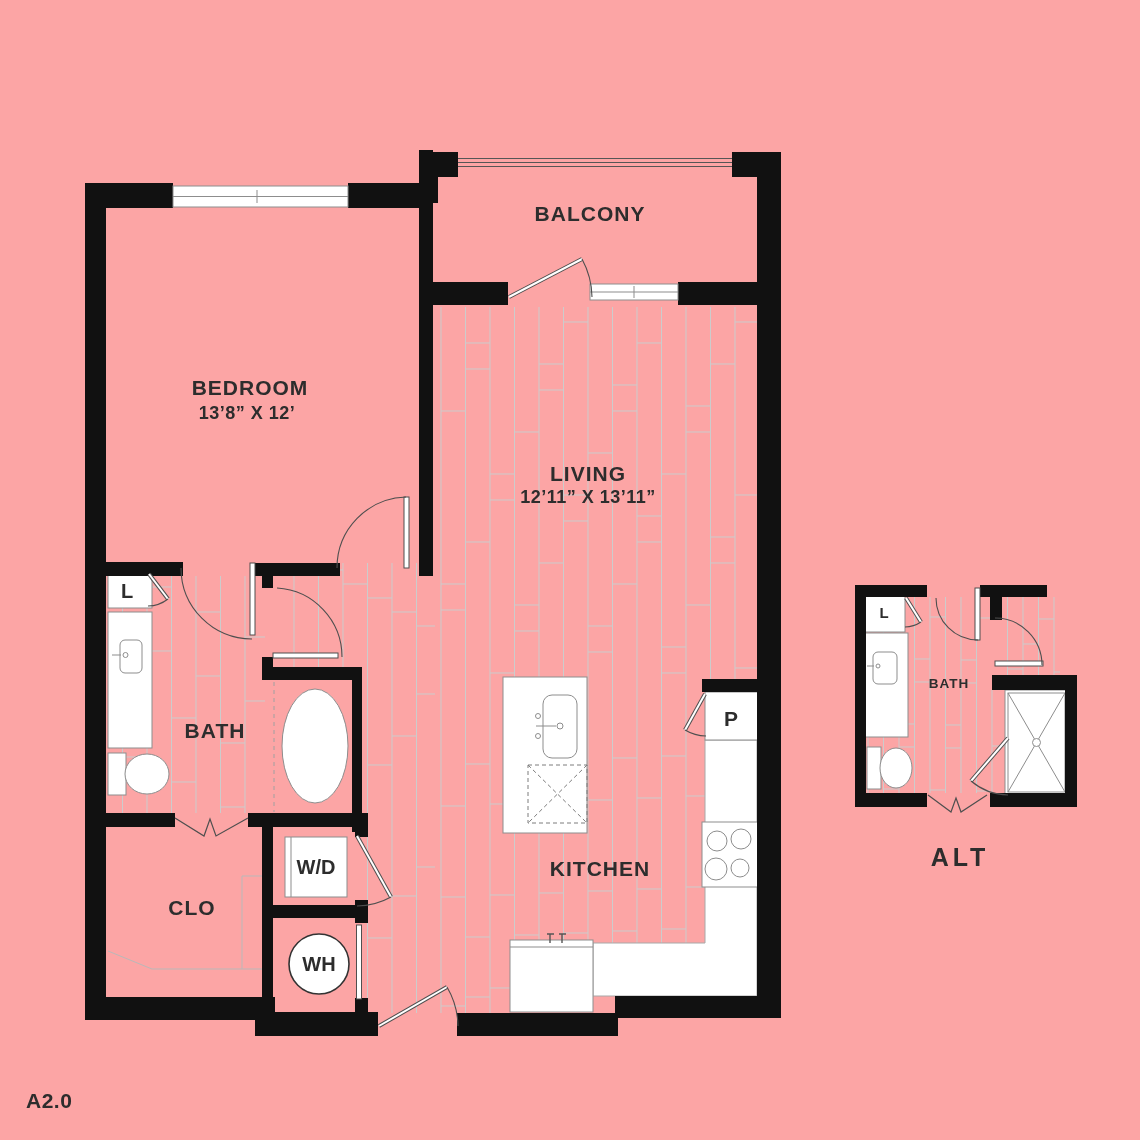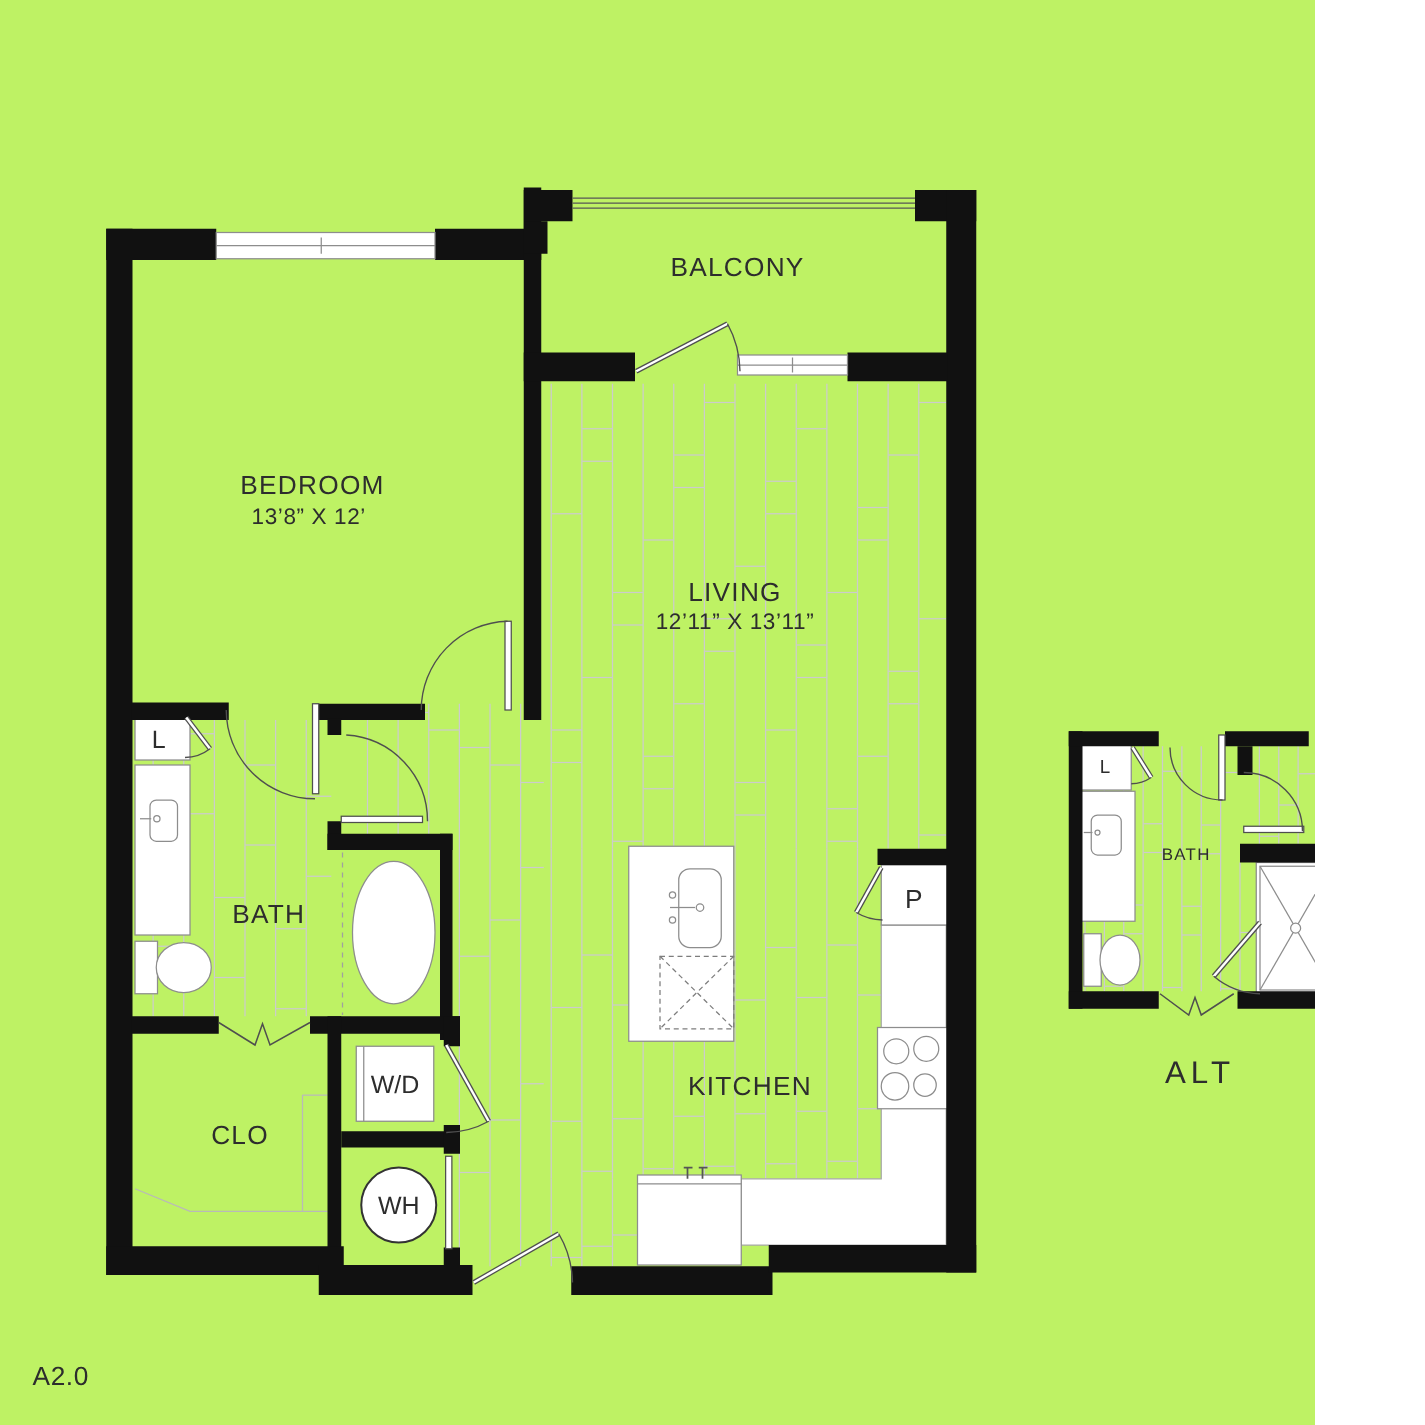--- a/index.html
+++ b/index.html
@@ -1,17 +1,17 @@
 <!DOCTYPE html>
 <html style="--wall: #111111; --fixline: #8d8d8d; --plank: #cccccc; --doorline: #4f4f4f; --text: #2d2d2d;"><head>
 <meta charset="utf-8">
 <style>
   html,body{margin:0;padding:0;background:#ffffff;}
-  #stage{position:relative;width:1052px;height:1140px;background:#bef264;overflow:hidden;
-         font-family:"Liberation Sans", sans-serif;}
+  #stage{position:relative;width:1140px;height:1140px;background:#fca5a5;overflow:hidden;
+         font-family:"Liberation Sans", sans-serif;font-weight:bold;}
   svg{display:block}
   svg text{fill:var(--text,#2d2d2d);font-family:"Liberation Sans",sans-serif;}
   .wall{fill:var(--wall,#111);}
   .fx{fill:#ffffff;stroke:var(--fixline,#8d8d8d);stroke-width:1;}
   .fxline{fill:none;stroke:var(--fixline,#8d8d8d);stroke-width:1;}
   .shelf{fill:none;stroke:#b9b9b9;stroke-width:1;}
   .doorarc{fill:none;stroke:var(--doorline,#4f4f4f);stroke-width:1.1;}
   .leaf{fill:#fff;stroke:var(--doorline,#4f4f4f);stroke-width:1;}
   .leafd1{fill:none;stroke:var(--doorline,#4f4f4f);stroke-width:4;}
   .leafd2{fill:none;stroke:#ffffff;stroke-width:2;}

